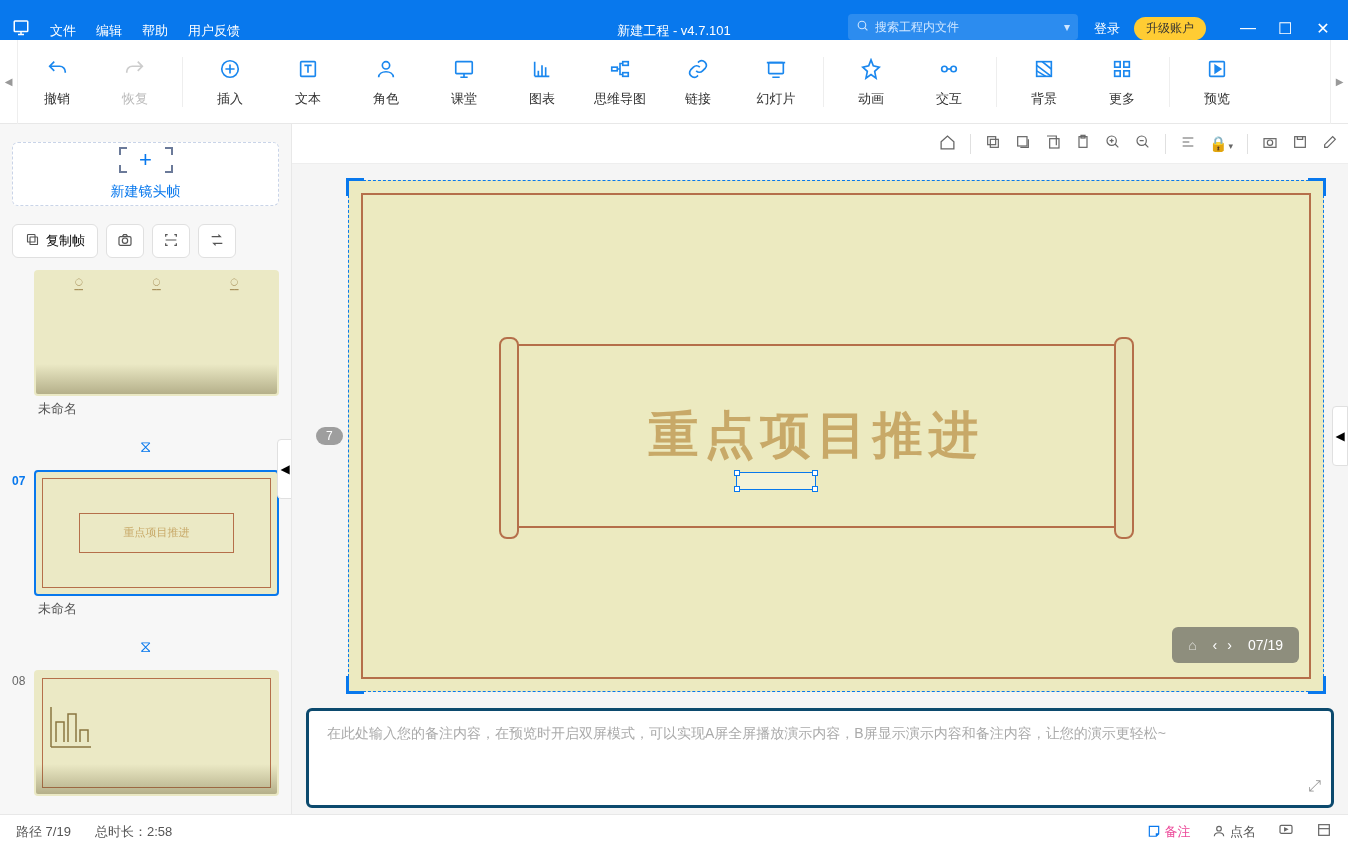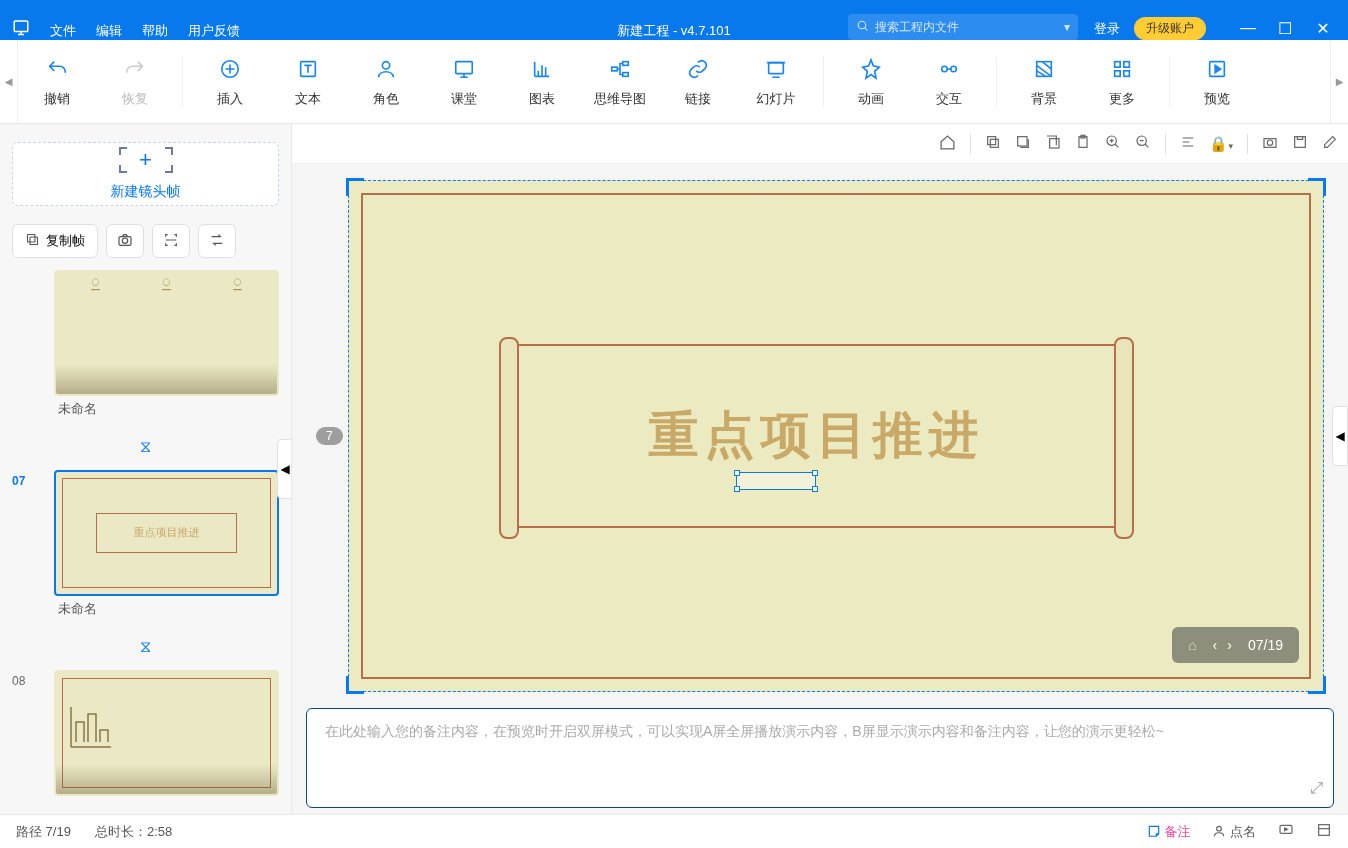--- a/index.html
+++ b/index.html
@@ -32,21 +32,21 @@
 .body { flex: 1; display: flex; overflow: hidden; }
 
 
 .sidebar { width: 292px; border-right: 1px solid #e8e8e8; display: flex; flex-direction: column; overflow-y: auto; padding: 18px 12px; background: #f7f7f7; position: relative; }
 .new-frame { height: 100px; border: 1px dashed #c9d4e8; border-radius: 6px; display: flex; flex-direction: column; align-items: center; justify-content: center; gap: 10px; color: #0878ED; font-size: 14px; background: #fff; }
 .new-frame .plus { font-size: 22px; }
 .side-tools { display: flex; gap: 8px; margin-top: 18px; align-items: center; }
 .side-tools .pill { height: 34px; border: 1px solid #e0e0e0; border-radius: 6px; display: flex; align-items: center; justify-content: center; padding: 0 12px; gap: 6px; font-size: 13px; background: #fff; }
 .side-tools .sq { width: 38px; height: 34px; border: 1px solid #e0e0e0; border-radius: 6px; display: flex; align-items: center; justify-content: center; font-size: 15px; background: #fff; }
 .slide-list { margin-top: 12px; display: flex; flex-direction: column; gap: 14px; }
-.slide-item { display: flex; gap: 20px; justify-content: center; }
+.slide-item { display: flex; gap: 0; justify-content: center; }
 .slide-num { width: 22px; font-size: 12px; color: #666; padding-top: 4px; }
 .slide-num.active { color: #0878ED; font-weight: 600; }
 .slide-card { flex: 1; }
 .slide-thumb { height: 126px; background: #ebe9c5; border: 2px solid transparent; border-radius: 4px; position: relative; overflow: hidden; }
 .slide-thumb.active { border-color: #0878ED; }
 .slide-label { font-size: 13px; color: #555; margin-top: 4px; padding-left: 4px; }
 .trans { text-align: center; color: #0878ED; font-size: 16px; margin-top: 6px; }
 .collapse-handle { position: absolute; right: -2px; top: 50%; transform: translateY(-50%); width: 16px; height: 60px; background: #fff; border: 1px solid #e0e0e0; border-radius: 4px 0 0 4px; display: flex; align-items: center; justify-content: center; font-size: 12px; z-index: 5; }
 
 
@@ -69,21 +69,21 @@
 .slide-title { font-size: 50px; color: #c8a968; font-weight: 600; font-family: "STKaiti","KaiTi",serif; letter-spacing: 6px; }
 .sel-handle { position: absolute; bottom: 20%; left: 37%; width: 80px; height: 18px; border: 1px solid #0878ED; background: rgba(255,255,255,0.4); }
 .sel-handle .h { position: absolute; width: 6px; height: 6px; background: #fff; border: 1px solid #0878ED; }
 .sel-handle .h1 { left: -3px; top: -3px; } .sel-handle .h2 { right: -3px; top: -3px; }
 .sel-handle .h3 { left: -3px; bottom: -3px; } .sel-handle .h4 { right: -3px; bottom: -3px; }
 .page-indicator { position: absolute; bottom: 28px; right: 24px; background: rgba(80,80,80,0.6); color: #fff; border-radius: 6px; padding: 10px 16px; display: flex; align-items: center; gap: 16px; font-size: 14px; }
 .page-indicator .ctl { display: flex; gap: 10px; }
 .collapse-right { position: absolute; right: 0; top: 50%; transform: translateY(-50%); width: 16px; height: 60px; background: #fff; border: 1px solid #e0e0e0; border-radius: 4px 0 0 4px; display: flex; align-items: center; justify-content: center; font-size: 12px; }
 
 
-.notes { height: 100px; margin: 0 14px 6px 14px; border: 1px solid #0c4a6e; border-radius: 6px; padding: 14px 18px; font-size: 14px; color: #aaa; background: #fff; position: relative; }
+.notes { height: 100px; margin: 0 14px 6px 14px; border: 3px solid #0c4a6e; border-radius: 6px; padding: 14px 18px; font-size: 14px; color: #aaa; background: #fff; position: relative; }
 .notes .expand { position: absolute; right: 10px; bottom: 10px; color: #999; font-size: 16px; }
 
 
 .statusbar { height: 34px; border-top: 1px solid #e8e8e8; display: flex; align-items: center; padding: 0 16px; font-size: 13px; color: #555; gap: 24px; }
 .statusbar .right { margin-left: auto; display: flex; gap: 22px; align-items: center; }
 .statusbar .blue { color: #ec4899; }
 
 
 .th-frame { position: absolute; inset: 6px; border: 1px solid #b56f4a; }
 .th-scroll { position: absolute; left: 18%; top: 34%; width: 64%; height: 32%; border: 1px solid #b56f4a; display: flex; align-items: center; justify-content: center; font-size: 11px; color: #c8a968; font-family: "KaiTi",serif; }

